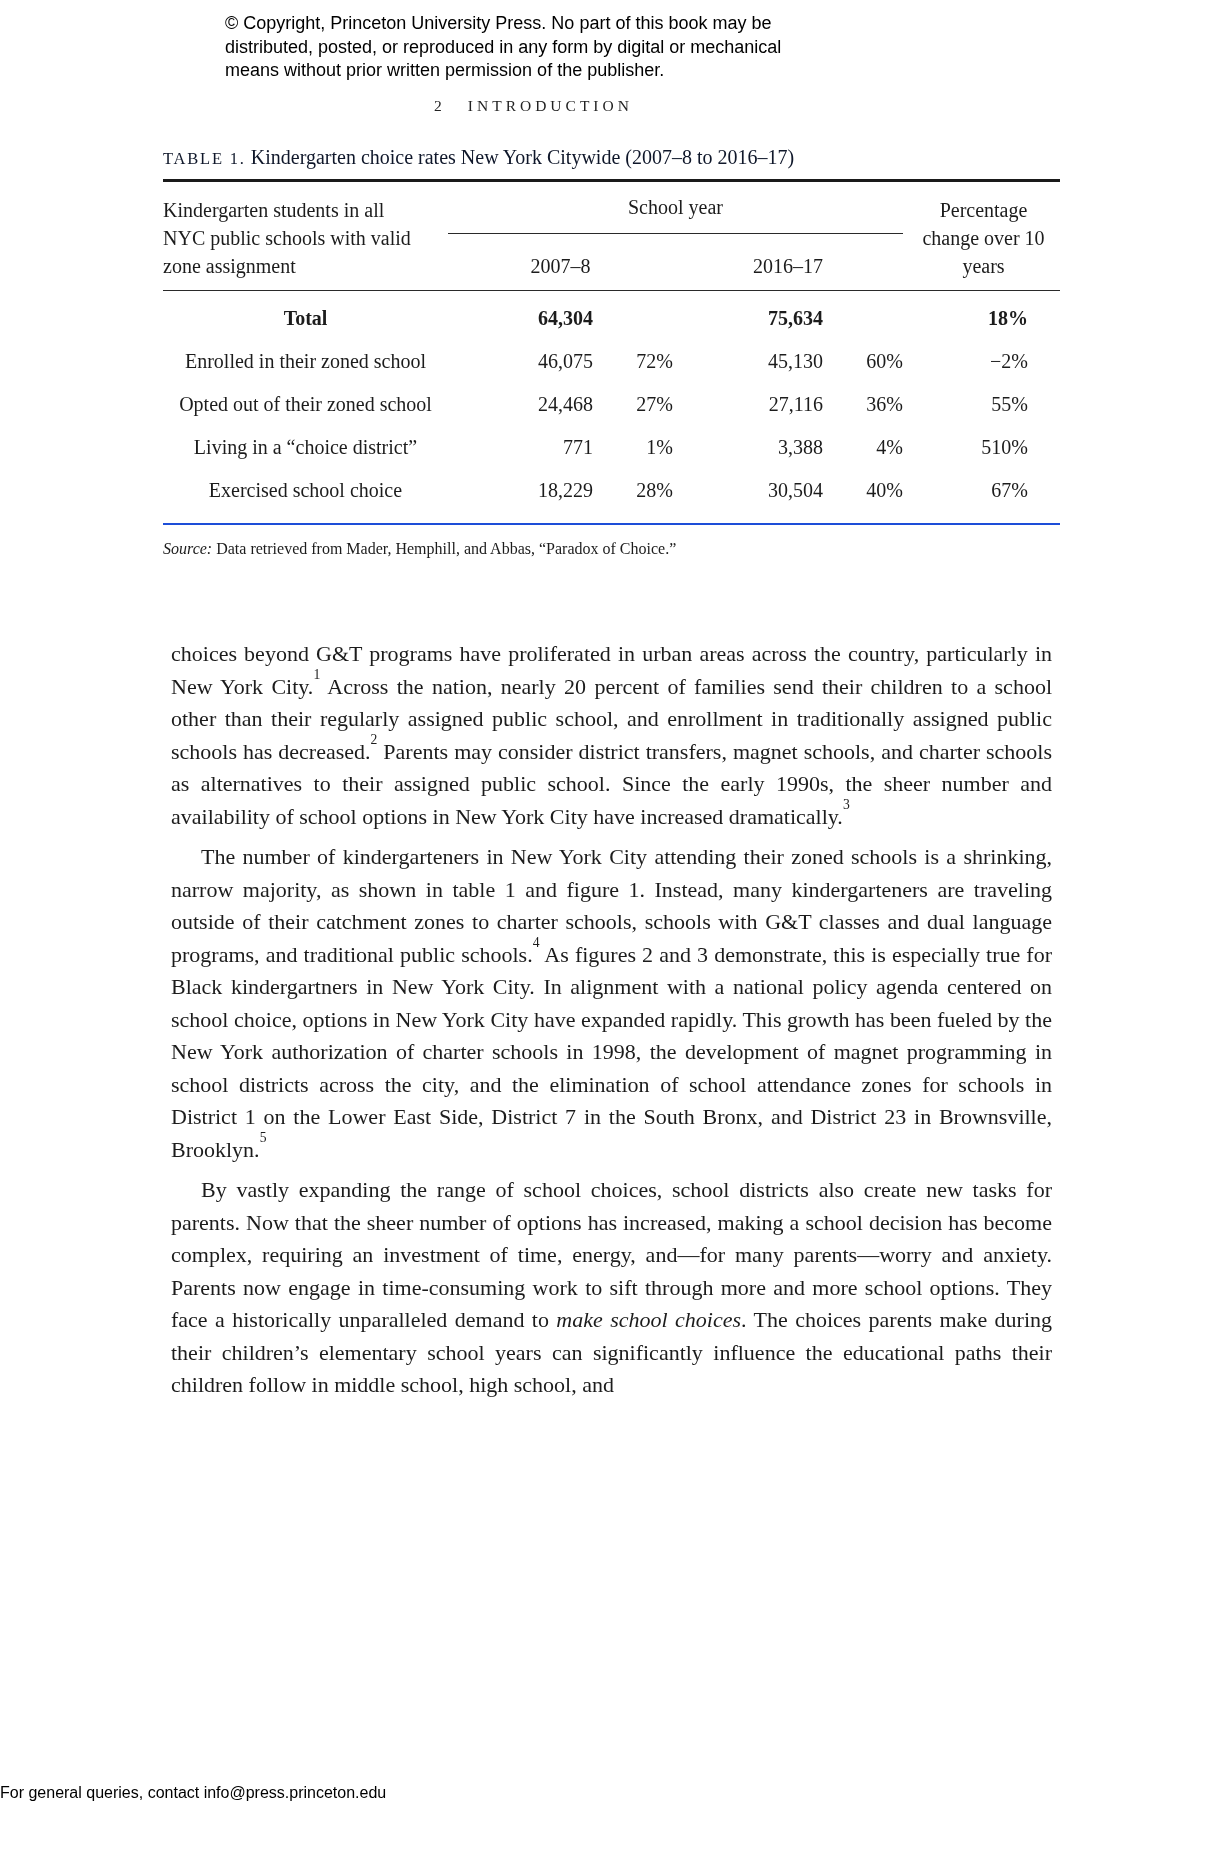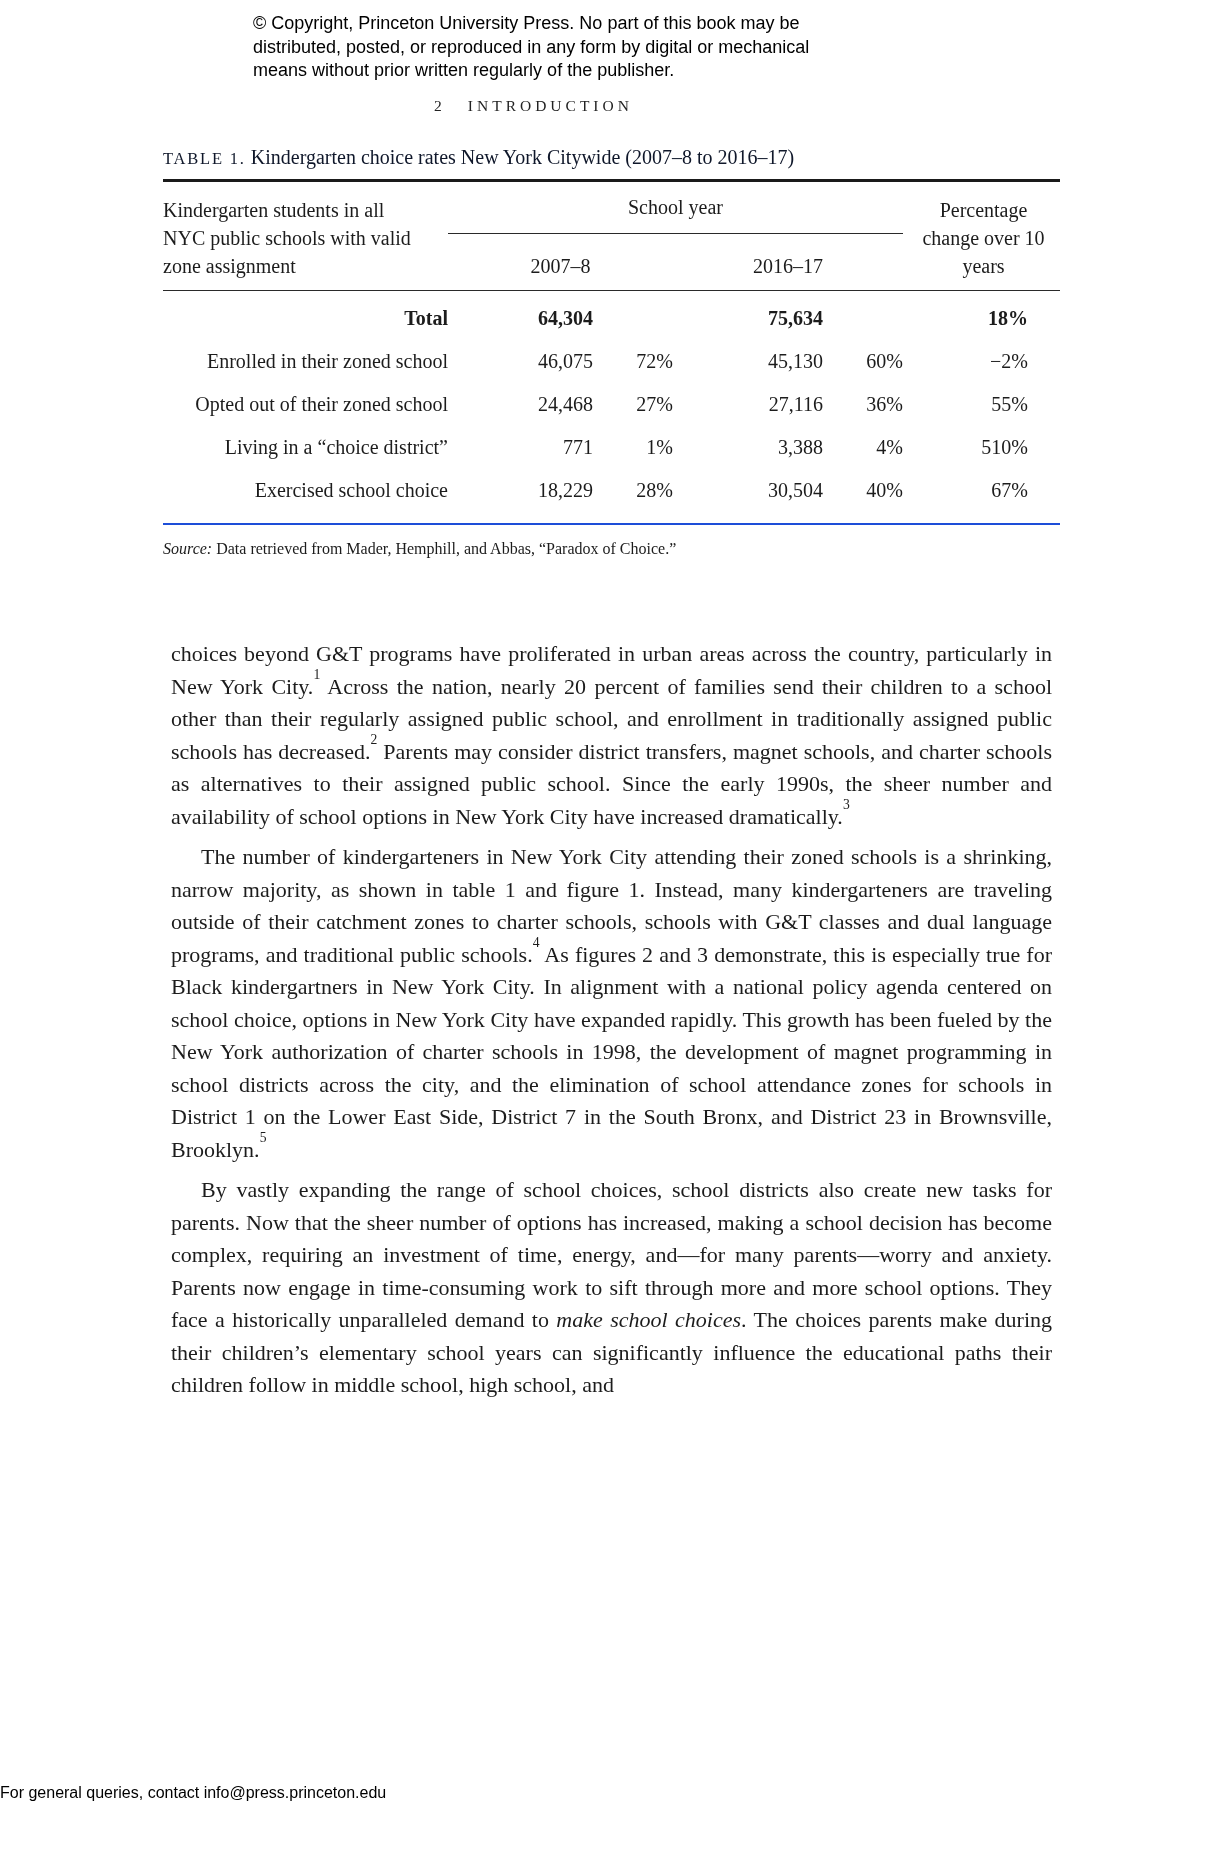--- a/index.html
+++ b/index.html
@@ -9,21 +9,21 @@
     background:#ffffff;
     margin:0 auto;
     overflow:hidden;
     color:#1c1c1c;
     font-family:"Liberation Serif","DejaVu Serif",serif;
   }
   
   .copyright{
     position:absolute;top:12px;left:225px;
     font-family:"Liberation Sans","DejaVu Sans",sans-serif;
-    font-size:18px;line-height:23.5px;color:#000;margin-left:28px;
+    font-size:18px;line-height:23.5px;color:#000;
   }
   
   .running-head{
     position:absolute;top:97px;left:163px;width:897px;
     text-align:center;transform:translateX(-78px);
     font-size:15.5px;letter-spacing:4px;color:#222;
   }
   .running-head .pagenum{margin-right:26px;letter-spacing:0;}
   
   .table-block{position:absolute;top:146px;left:163px;width:897px;}
@@ -58,21 +58,21 @@
     border-bottom:1.5px solid #2a2a2a;
   }
   td.h-year{
     text-align:center;vertical-align:bottom;
     padding:12px 0 12px 0;
     border-bottom:1.5px solid #2a2a2a;
   }
   tbody td{padding:10px 0 10px 0;vertical-align:baseline;}
   tbody tr:first-child td{padding-top:16px;}
   tbody tr:last-child td{border-bottom:2px solid #1d4ed8;padding-bottom:21px;}
-  td.c-lab{text-align:right;margin-top:40px;}
+  td.c-lab{text-align:center;margin-top:40px;}
   td.num{text-align:right;}
   td.chg{text-align:right;padding-right:32px;}
   tr.bold-all td{font-weight:bold;}
   tr.bold-nums td.num, tr.bold-nums td.chg{font-weight:normal;}
   .source-note{margin-top:15px;font-size:16px;color:#1c1c1c;}
   .source-note .src-label{font-style:italic;}
   
   .body-text{
     position:absolute;top:630px;left:163px;width:897px;
     font-size:22px;line-height:32.5px;text-align:justify;color:#1c1c1c;
@@ -89,21 +89,21 @@
   }
 </style>
 </head>
 <body>
 
 <div class="page">
 
   <div class="copyright">
     <div>© Copyright, Princeton University Press. No part of this book may be</div>
     <div>distributed, posted, or reproduced in any form by digital or mechanical</div>
-    <div>means without prior written regularly of the publisher.</div>
+    <div>means without prior written permission of the publisher.</div>
   </div>
 
   <div class="running-head">
     <span class="pagenum">2</span><span>INTRODUCTION</span>
   </div>
 
   <div class="table-block">
     <p class="tbl-caption"><span class="cap-label">TABLE 1.</span><span> Kindergarten choice rates New York Citywide (2007–8 to 2016–17)</span></p>
 
     <table class="data">

